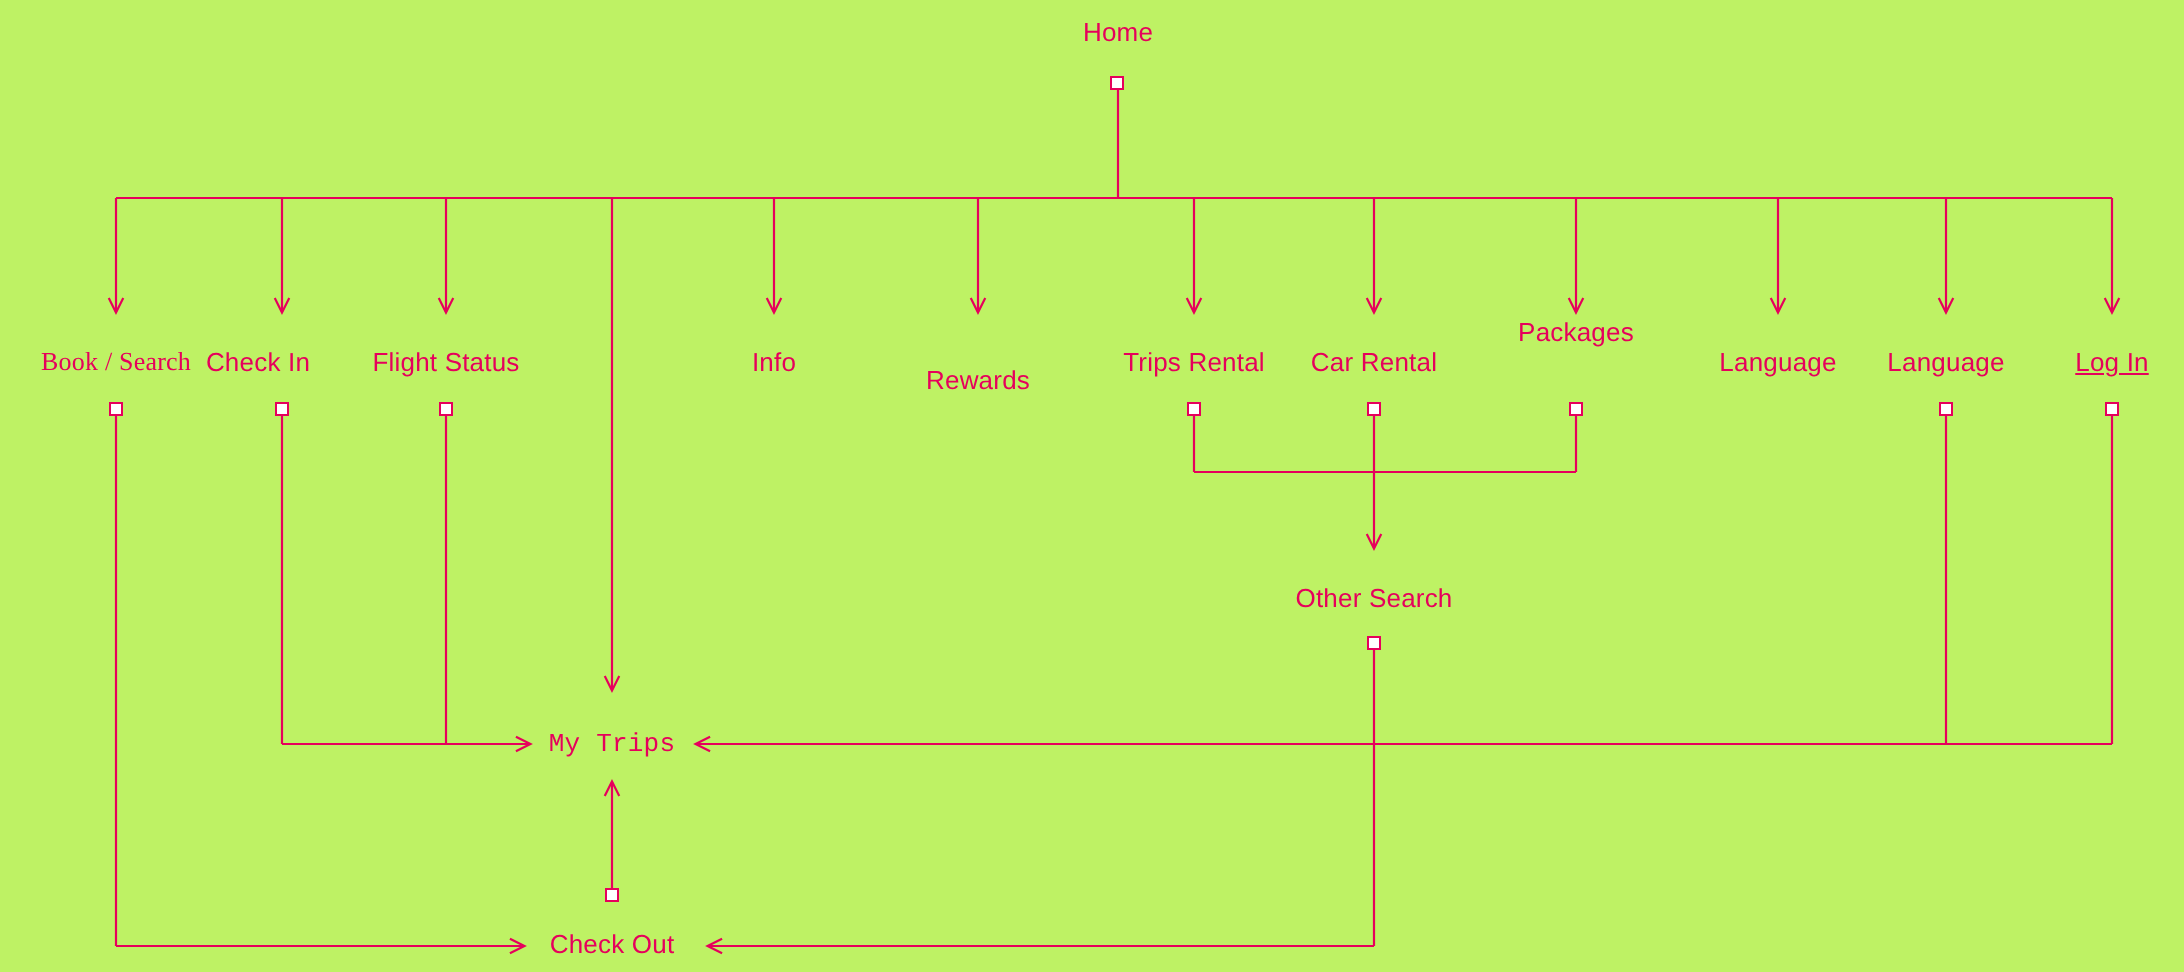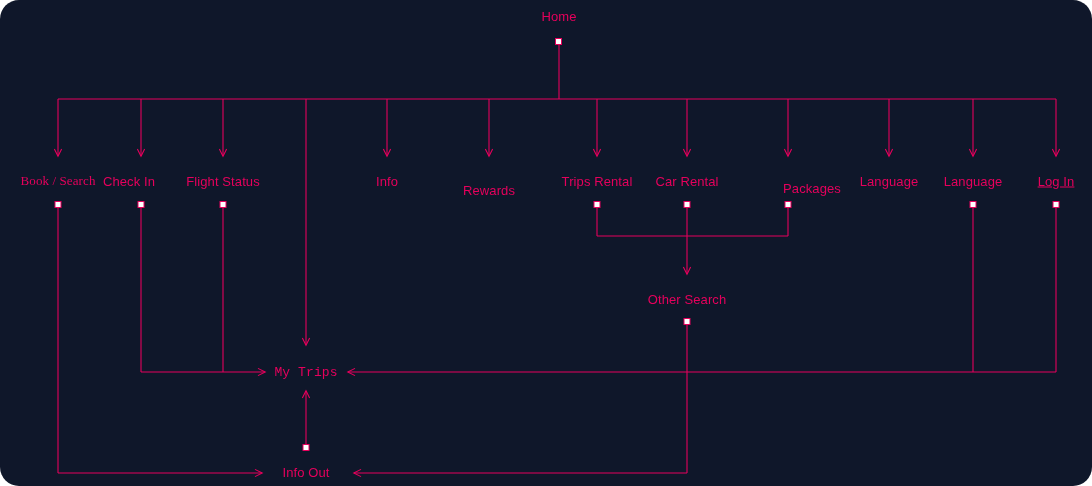--- a/index.html
+++ b/index.html
@@ -7,23 +7,22 @@
     padding: 0;
     background: #ffffff;
   }
   body {
     font-family: "Liberation Sans", sans-serif;
   }
   #diagram-canvas {
     position: relative;
     width: 1092px;
     height: 486px;
-    background: #0f172a;
+    background: #bef264;
     overflow: hidden;
-    border-radius: 19px;
   }
   #flow-svg {
     position: absolute;
     top: 0;
     left: 0;
     width: 1092px;
     height: 486px;
   }
   .node-label {
     position: absolute;
@@ -114,21 +113,21 @@
   </svg>
 
   <div class="node-label" style="left:559px; top:16px;">Home</div>
   <div class="node-label" style="left:58px; top:181px;font-family:Liberation Serif, serif;">Book / Search</div>
   <div class="node-label" style="left:129px; top:181px;">Check In</div>
   <div class="node-label" style="left:223px; top:181px;">Flight Status</div>
   <div class="node-label" style="left:387px; top:181px;">Info</div>
   <div class="node-label" style="left:489px; top:190px;">Rewards</div>
   <div class="node-label" style="left:597px; top:181px;">Trips Rental</div>
   <div class="node-label" style="left:687px; top:181px;">Car Rental</div>
-  <div class="node-label" style="left:788px; top:188px;margin-left:24px;">Packages</div>
+  <div class="node-label" style="left:788px; top:166px;">Packages</div>
   <div class="node-label" style="left:889px; top:181px;">Language</div>
   <div class="node-label" style="left:973px; top:181px;">Language</div>
   <div class="node-label" style="left:1056px; top:181px;text-decoration:underline;">Log In</div>
   <div class="node-label" style="left:687px; top:299px;">Other Search</div>
   <div class="node-label" style="left:306px; top:372px;font-family:Liberation Mono, monospace;">My Trips</div>
-  <div class="node-label" style="left:306px; top:472px;">Info Out</div>
+  <div class="node-label" style="left:306px; top:472px;">Check Out</div>
 
 </div>
 
 </body></html>

